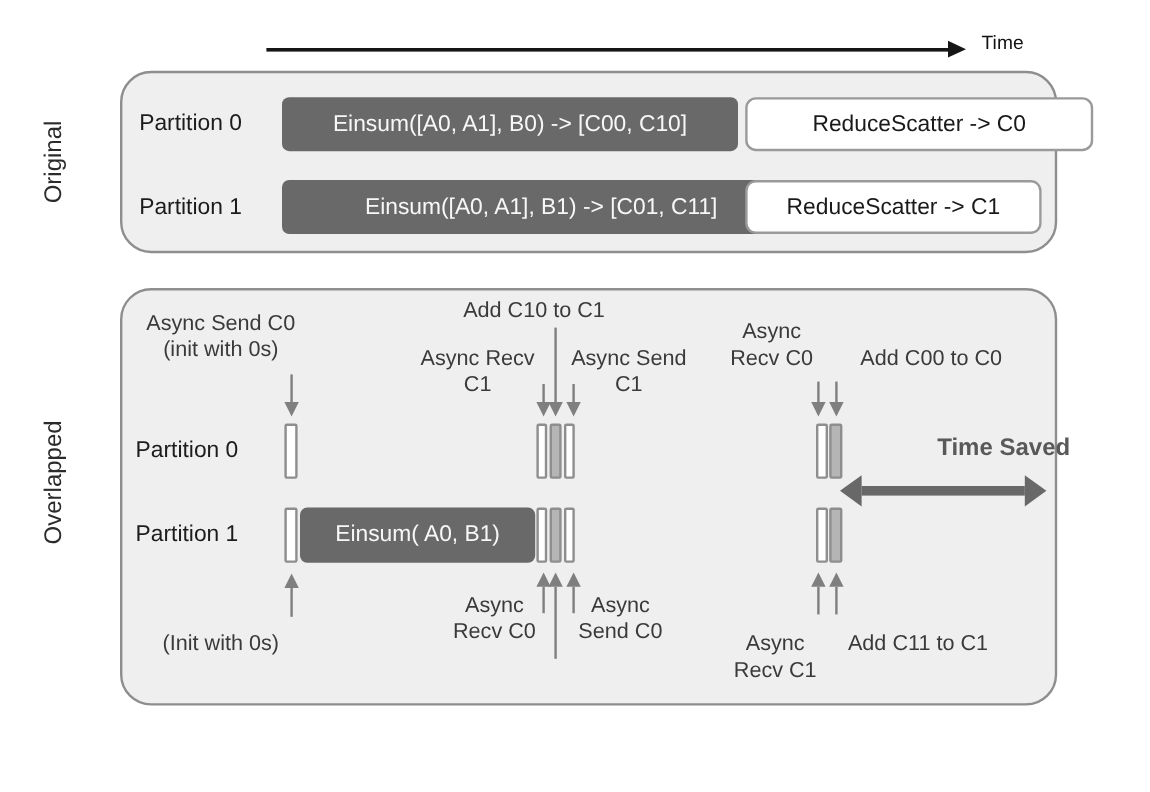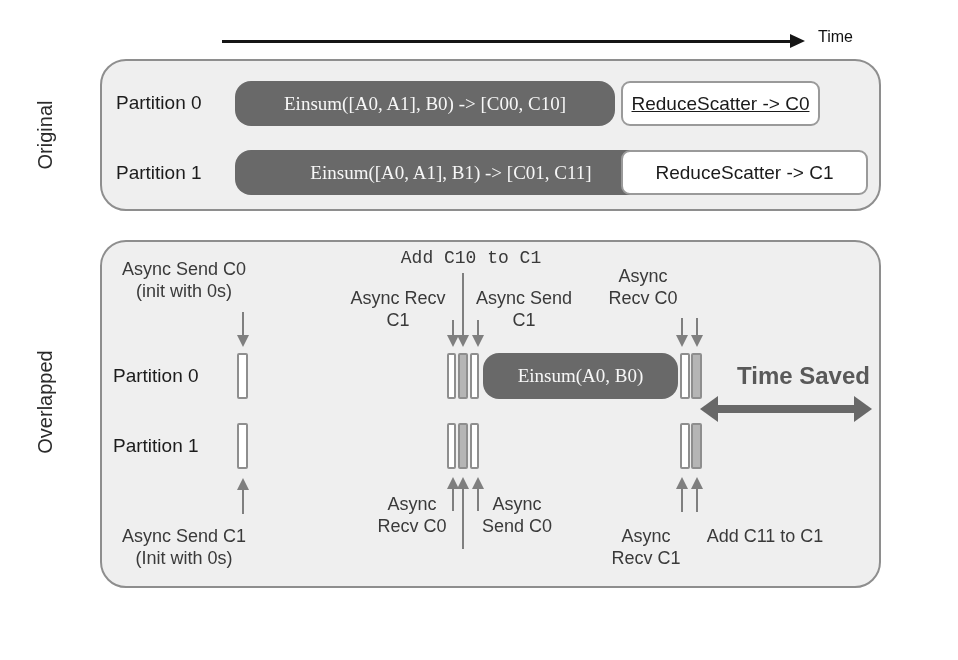--- a/index.html
+++ b/index.html
@@ -7,22 +7,22 @@
   .canvas { position:relative; width:958px; height:660px; background:#ffffff; overflow:hidden; }
   .abs { position:absolute; }
 
   .panel { background:#efefef; border:2px solid #8e8e8e; border-radius:26px; }
 
   .vlabel { font-size:20px; color:#2b2b2b; white-space:nowrap;
             transform:translate(-50%,-50%) rotate(-90deg); }
 
   .plabel { font-size:19px; font-weight:normal; color:#1c1c1c; white-space:nowrap; }
 
-  .darkbox { background:#696969; color:#f7f7f7; border-radius:16px; font-size:19px;
-             display:flex; align-items:center; justify-content:center; white-space:nowrap;font-family:Liberation Serif, serif; }
+  .darkbox { background:#696969; color:#f7f7f7; border-radius:6px; font-size:19px;
+             display:flex; align-items:center; justify-content:center; white-space:nowrap; }
   .whitebox { background:#ffffff; border:2px solid #9a9a9a; border-radius:9px; font-size:19px;
               color:#1a1a1a; display:flex; align-items:center; justify-content:center; white-space:nowrap; }
 
   .bar { background:#ffffff; border:2px solid #8e8e8e; border-radius:2px; }
   .bar.gray { background:#b5b5b5; }
 
   .ann { font-size:18px; color:#3a3a3a; line-height:22px; text-align:center;
          white-space:nowrap; transform:translateX(-50%); }
 
   .varrow { display:flex; flex-direction:column; align-items:center; width:13px; }
@@ -30,21 +30,21 @@
   .head-down { width:0; height:0; border-left:6px solid transparent; border-right:6px solid transparent;
                border-top:12px solid #7f7f7f; }
   .head-up   { width:0; height:0; border-left:6px solid transparent; border-right:6px solid transparent;
                border-bottom:12px solid #7f7f7f; }
 
   .time-shaft { height:2.5px; background:#161616; }
   .time-head { width:0; height:0; border-left:15px solid #161616;
                border-top:7px solid transparent; border-bottom:7px solid transparent; }
   .time-label { font-size:16px; color:#111111; }
 
-  .saved-label { font-size:24px; font-weight:bold; color:#595959; white-space:nowrap; }
+  .saved-label { font-size:20px; font-weight:bold; color:#595959; white-space:nowrap;margin-left:44px; }
   .dblarrow { display:flex; align-items:center; }
   .dblarrow .shaft { flex:1; height:8px; background:#686868; }
   .dblarrow .left  { width:0; height:0; border-top:13px solid transparent; border-bottom:13px solid transparent;
                      border-right:18px solid #686868; }
   .dblarrow .right { width:0; height:0; border-top:13px solid transparent; border-bottom:13px solid transparent;
                      border-left:18px solid #686868; }
 </style>
 </head>
 <body>
 
@@ -52,46 +52,47 @@
 
   <div class="abs time-shaft" style="left:222px; top:40px; width:568px;"></div>
   <div class="abs time-head" style="left:790px; top:34px;"></div>
   <div class="abs time-label" style="left:818px; top:28px;">Time</div>
 
   <div class="abs panel" style="left:100px; top:59px; width:781px; height:152px;"></div>
   <div class="abs vlabel" style="left:45px; top:135px;">Original</div>
 
   <div class="abs plabel" style="left:116px; top:92px;">Partition 0</div>
   <div class="abs darkbox" style="left:235px; top:81px; width:380px; height:45px;">Einsum([A0, A1], B0) -&gt; [C00, C10]</div>
-  <div class="abs whitebox" style="left:621px; top:81px; width:199px; height:45px;text-decoration:underline;">ReduceScatter -&gt; C0</div>
+  <div class="abs whitebox" style="left:621px; top:81px; width:290px; height:45px;">ReduceScatter -&gt; C0</div>
 
   <div class="abs plabel" style="left:116px; top:162px;">Partition 1</div>
   <div class="abs darkbox" style="left:235px; top:150px; width:432px; height:45px;">Einsum([A0, A1], B1) -&gt; [C01, C11]</div>
   <div class="abs whitebox" style="left:621px; top:150px; width:247px; height:45px;">ReduceScatter -&gt; C1</div>
 
   <div class="abs panel" style="left:100px; top:240px; width:781px; height:348px;"></div>
   <div class="abs vlabel" style="left:45px; top:402px;">Overlapped</div>
 
   <div class="abs ann" style="left:184px; top:258px;">
     <div>Async Send C0</div>
     <div>(init with 0s)</div>
   </div>
-  <div class="abs ann" style="left:471px; top:247px;font-family:Liberation Mono, monospace;">Add C10 to C1</div>
+  <div class="abs ann" style="left:445px; top:247px;">Add C10 to C1</div>
   <div class="abs ann" style="left:398px; top:287px;">
     <div>Async Recv</div>
     <div>C1</div>
   </div>
   <div class="abs ann" style="left:524px; top:287px;">
     <div>Async Send</div>
     <div>C1</div>
   </div>
   <div class="abs ann" style="left:643px; top:265px;">
     <div>Async</div>
     <div>Recv C0</div>
   </div>
+  <div class="abs ann" style="left:776px; top:287px;">Add C00 to C0</div>
 
   <div class="abs varrow" style="left:236px; top:312px; height:35px;">
     <div class="shaft"></div>
       <div class="head-down"></div>
     </div>
   <div class="abs varrow" style="left:446px; top:320px; height:27px;">
     <div class="shaft"></div>
       <div class="head-down"></div>
     </div>
   <div class="abs varrow" style="left:456px; top:273px; height:74px;">
@@ -109,26 +110,26 @@
   <div class="abs varrow" style="left:690px; top:318px; height:29px;">
     <div class="shaft"></div>
       <div class="head-down"></div>
     </div>
 
   <div class="abs plabel" style="left:113px; top:365px;">Partition 0</div>
   <div class="abs bar" style="left:237px; top:353px; width:11px; height:46px;"></div>
   <div class="abs bar" style="left:447px; top:353px; width:9px; height:46px;"></div>
   <div class="abs bar gray" style="left:458px; top:353px; width:10px; height:46px;"></div>
   <div class="abs bar" style="left:470px; top:353px; width:9px; height:46px;"></div>
-  <div class="abs darkbox" style="left:483px; top:353px; width:195px; height:46px;">Einsum(A0, B0)</div>
   <div class="abs bar" style="left:680px; top:353px; width:10px; height:46px;"></div>
   <div class="abs bar gray" style="left:691px; top:353px; width:11px; height:46px;"></div>
 
   <div class="abs plabel" style="left:113px; top:435px;">Partition 1</div>
   <div class="abs bar" style="left:237px; top:423px; width:11px; height:46px;"></div>
+  <div class="abs darkbox" style="left:250px; top:423px; width:196px; height:46px;">Einsum( A0, B1)</div>
   <div class="abs bar" style="left:447px; top:423px; width:9px; height:46px;"></div>
   <div class="abs bar gray" style="left:458px; top:423px; width:10px; height:46px;"></div>
   <div class="abs bar" style="left:470px; top:423px; width:9px; height:46px;"></div>
   <div class="abs bar" style="left:680px; top:423px; width:10px; height:46px;"></div>
   <div class="abs bar gray" style="left:691px; top:423px; width:11px; height:46px;"></div>
 
   <div class="abs saved-label" style="left:737px; top:362px;">Time Saved</div>
   <div class="abs dblarrow" style="left:700px; top:396px; width:172px; height:26px;">
     <div class="left"></div>
       <div class="shaft"></div>
@@ -154,21 +155,20 @@
   <div class="abs varrow" style="left:675px; top:477px; height:35px;">
     <div class="head-up"></div>
       <div class="shaft"></div>
     </div>
   <div class="abs varrow" style="left:690px; top:477px; height:35px;">
     <div class="head-up"></div>
       <div class="shaft"></div>
     </div>
 
   <div class="abs ann" style="left:184px; top:525px;">
-    <div>Async Send C1</div>
     <div>(Init with 0s)</div>
   </div>
   <div class="abs ann" style="left:412px; top:493px;">
     <div>Async</div>
     <div>Recv C0</div>
   </div>
   <div class="abs ann" style="left:517px; top:493px;">
     <div>Async</div>
     <div>Send C0</div>
   </div>

